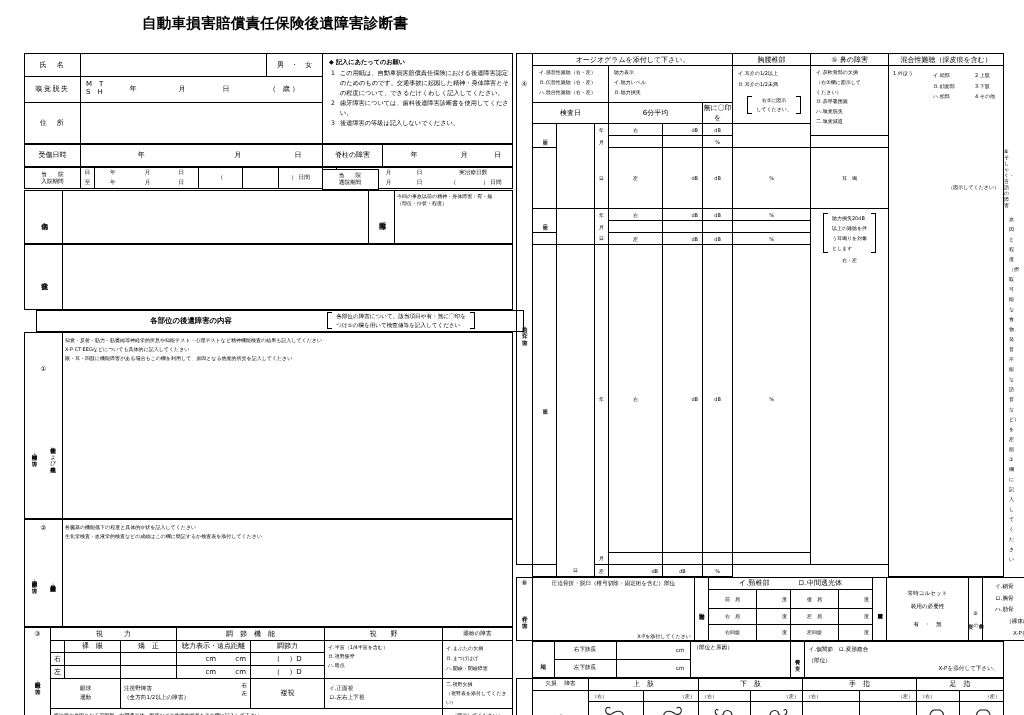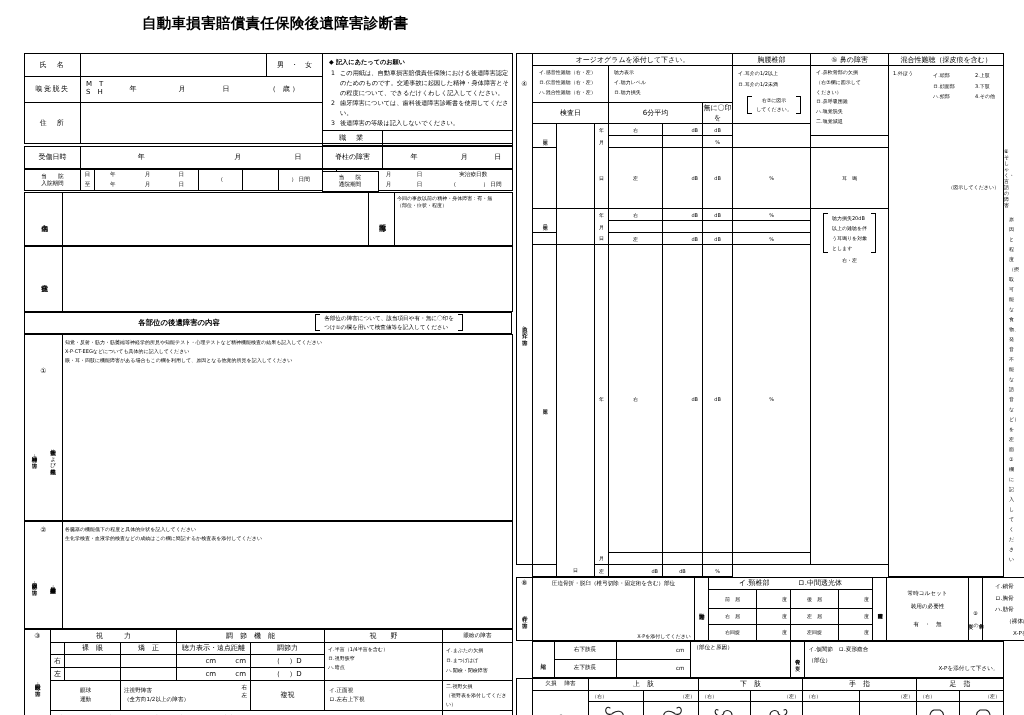--- a/index.html
+++ b/index.html
@@ -141,34 +141,20 @@
         </td>
       </tr>
       <tr>
         <td class="ctr sp2" style="height:40px;">住　所</td>
         <td colspan="2"></td>
       </tr>
 
     </tbody>
       </table>
 
-    <table style="width:488px;margin-top:-14px;">
-      <colgroup>
-          <col style="width:298px">
-          <col style="width:60px">
-          <col style="width:130px">
-        </colgroup>
-      <tbody>
-          <tr>
-        <td class="nob-l nob-t nob-b" style="height:14px;border-right:1px solid #000;border-left:none;border-top:none;border-bottom:none;"></td>
-        <td class="ctr sp2" style="height:14px;">職　業</td>
-        <td></td>
-      </tr>
-    </tbody>
-      </table>
 
     <table style="width:488px;">
       <colgroup>
         <col style="width:56px">
           <col style="width:242px">
         <col style="width:60px">
           <col style="width:130px">
       </colgroup>
       <tbody>
           <tr>
@@ -315,21 +301,21 @@
         <td class="ctr" style="height:64px;">
           <div class="vwrap">
                 <span class="vert">自覚症状</span>
               </div>
         </td>
         <td></td>
       </tr>
     </tbody>
       </table>
 
-    <table style="width:488px;">
+    <table style="width:488px;margin-left:12px;">
       <tbody>
           <tr>
         <td style="height:20px;">
           <table class="nb" style="width:100%;border:none;">
             <tbody>
                   <tr>
               <td class="nb ctr b med" style="border:none;width:56%;padding-left:18px;">各部位の後遺障害の内容</td>
               <td class="nb lft" style="border:none;">
                 <span class="brk tiny" style="line-height:1.45;">
                   <span>各部位の障害について、該当項目や有・無に〇印を</span><br>

